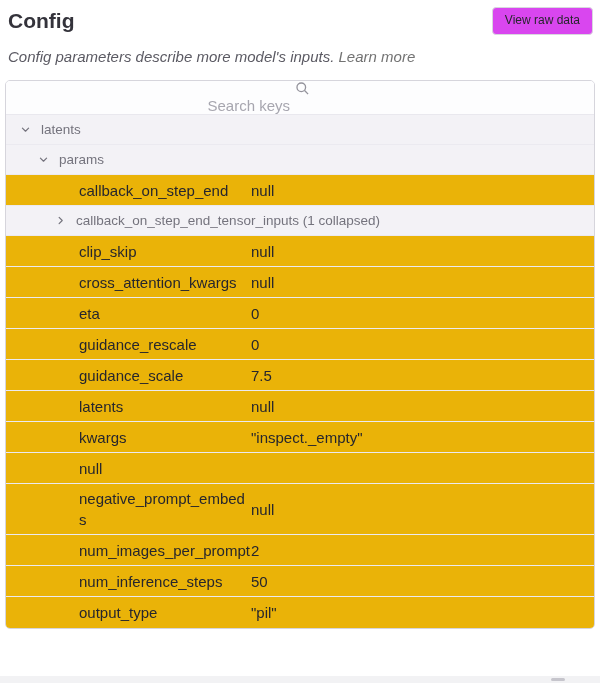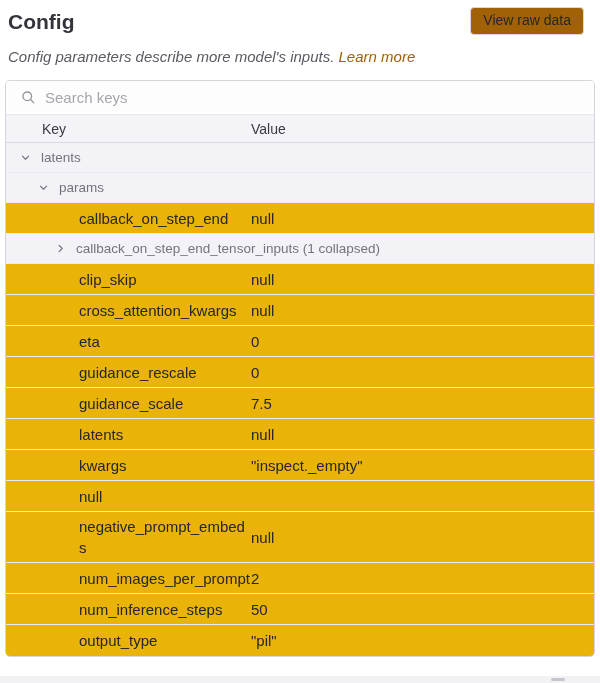--- a/index.html
+++ b/index.html
@@ -6,63 +6,64 @@
   html, body {
     width: 600px; height: 683px;
     background: #ffffff;
     font-family: "Liberation Sans", sans-serif;
     overflow: hidden;
     position: relative;
   }
 
   
   .topbar {
-    display: flex; justify-content: space-between; align-items: center;
-    padding: 7px 16px 0 8px;
+    display: flex; justify-content: space-between; align-items: flex-start;
+    padding: 7px 7px 0 8px;
     gap: 28px;
   }
   .page-title {
     font-size: 21px; font-weight: 600; color: #34333b; line-height: 27px;
     font-family: "Liberation Sans", sans-serif;
   }
   .raw-btn {
     font-family: "Liberation Sans", sans-serif;
-    font-size: 14px; color: #26262c;
-    background: #a16207;
+    font-size: 12px; color: #26262c;
+    background: #d946ef;
     border: 1px solid #d8d7de;
     border-radius: 4px;
     padding: 4px 12px 5px;
     cursor: pointer;
     line-height: 17px;
   }
   .subtitle {
     margin: 12px 8px 0;
     font-size: 15px; font-style: italic; color: #5b5a63;
     line-height: 19px;
   }
   .subtitle a {
-    color: #a16207; text-decoration: none; 
+    color: #737373; text-decoration: none; 
   }
 
   
   .panel {
     margin: 14px 5px 0;
     border: 1px solid #d6d5dc;
     border-radius: 5px;
     background: #fdfdfe;
     overflow: hidden;
   }
 
   
   .search-box {
     display: flex; align-items: center;
     height: 34px;
     padding: 0 10px 0 15px;
     border-bottom: 1px solid #e9e8ee;
     background: #fdfdfe;
+    flex-direction: column;
   }
   .search-icon { width: 15px; height: 15px; flex: none; color: #94939c; display: flex; }
   .search-box input {
     flex: 1; margin-left: 9px;
     border: none; outline: none; background: transparent;
     font-family: "Liberation Sans", sans-serif;
     font-size: 15px; color: #33333b;
   }
   .search-box input::placeholder { color: #a7a6af; }
 
@@ -147,24 +148,20 @@
   <div class="search-box">
     <span class="search-icon">
       <svg width="15" height="15" viewBox="0 0 16 16" fill="none" stroke="currentColor" stroke-width="1.4">
         <circle cx="6.7" cy="6.7" r="4.6"></circle>
         <line x1="10.2" y1="10.2" x2="14" y2="14"></line>
       </svg>
     </span>
     <input type="text" placeholder="Search keys" style="">
   </div>
 
-  <div class="thead">
-    <div class="col-key">Key</div>
-    <div class="col-value">Value</div>
-  </div>
 
   <div class="rows">
       <div class="row group l1">
     <span class="chevron">
       <svg width="11" height="11" viewBox="0 0 16 16" fill="none" stroke="currentColor" stroke-width="1.7" stroke-linecap="round" stroke-linejoin="round">
         <path d="M3.5 6 L8 10.5 L12.5 6"></path>
       </svg>
     </span>
     <span class="key">latents</span>
 

